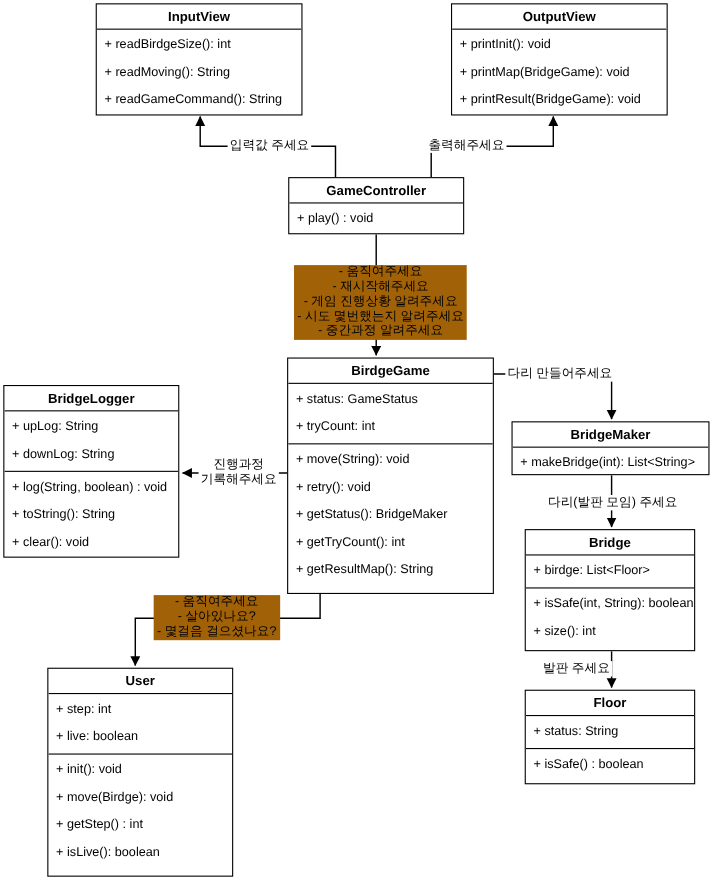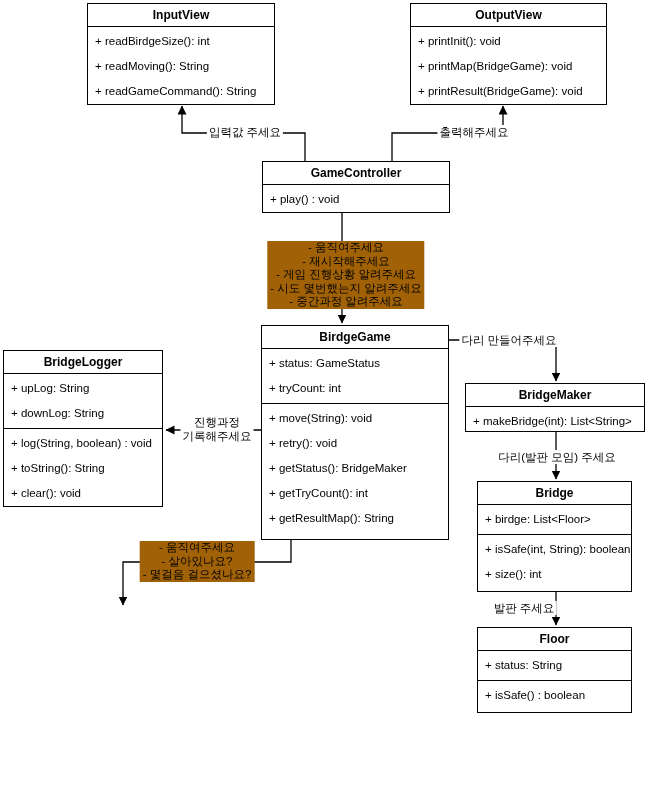--- a/index.html
+++ b/index.html
@@ -50,21 +50,21 @@
 
   <div class="uml-class" style="left:410px;top:3px;width:197px;height:102px">
     <div class="uml-title">OutputView</div>
     <div class="uml-sec">
       <div class="uml-m">+ printInit(): void</div>
       <div class="uml-m">+ printMap(BridgeGame): void</div>
       <div class="uml-m">+ printResult(BridgeGame): void</div>
     </div>
   </div>
 
-  <div class="uml-class" style="left:262px;top:161px;width:188px;height:52px">
+  <div class="uml-class" style="left:262px;top:161px;width:160px;height:52px">
     <div class="uml-title">GameController</div>
     <div class="uml-sec">
       <div class="uml-m">+ play() : void</div>
     </div>
   </div>
 
   <div class="uml-class" style="left:261px;top:325px;width:188px;height:215px">
     <div class="uml-title">BirdgeGame</div>
     <div class="uml-sec">
       <div class="uml-m">+ status: GameStatus</div>
@@ -113,23 +113,36 @@
   <div class="uml-class" style="left:477px;top:627px;width:155px;height:86px">
     <div class="uml-title">Floor</div>
     <div class="uml-sec">
       <div class="uml-m">+ status: String</div>
     </div>
     <div class="uml-sec">
       <div class="uml-m">+ isSafe() : boolean</div>
     </div>
   </div>
 
+  <div class="uml-class" style="left:43px;top:607px;width:169px;height:190px">
+    <div class="uml-title">User</div>
+    <div class="uml-sec">
+      <div class="uml-m">+ step: int</div>
+      <div class="uml-m">+ live: boolean</div>
+    </div>
+    <div class="uml-sec">
+      <div class="uml-m">+ init(): void</div>
+      <div class="uml-m">+ move(Birdge): void</div>
+      <div class="uml-m">+ getStep() : int</div>
+      <div class="uml-m">+ isLive(): boolean</div>
+    </div>
+  </div>
 
   <div class="elabel" style="left:245px;top:132px">입력값 주세요</div>
-  <div class="elabel" style="left:474px;top:132px">출력해주세요</div>
+  <div class="elabel" style="left:424px;top:132px">출력해주세요</div>
 
   <div class="enote" style="left:346px;top:241px">
     <div>- 움직여주세요</div>
     <div>- 재시작해주세요</div>
     <div>- 게임 진행상황 알려주세요</div>
     <div>- 시도 몇번했는지 알려주세요</div>
     <div>- 중간과정 알려주세요</div>
   </div>
 
   <div class="elabel" style="left:217px;top:429px">

